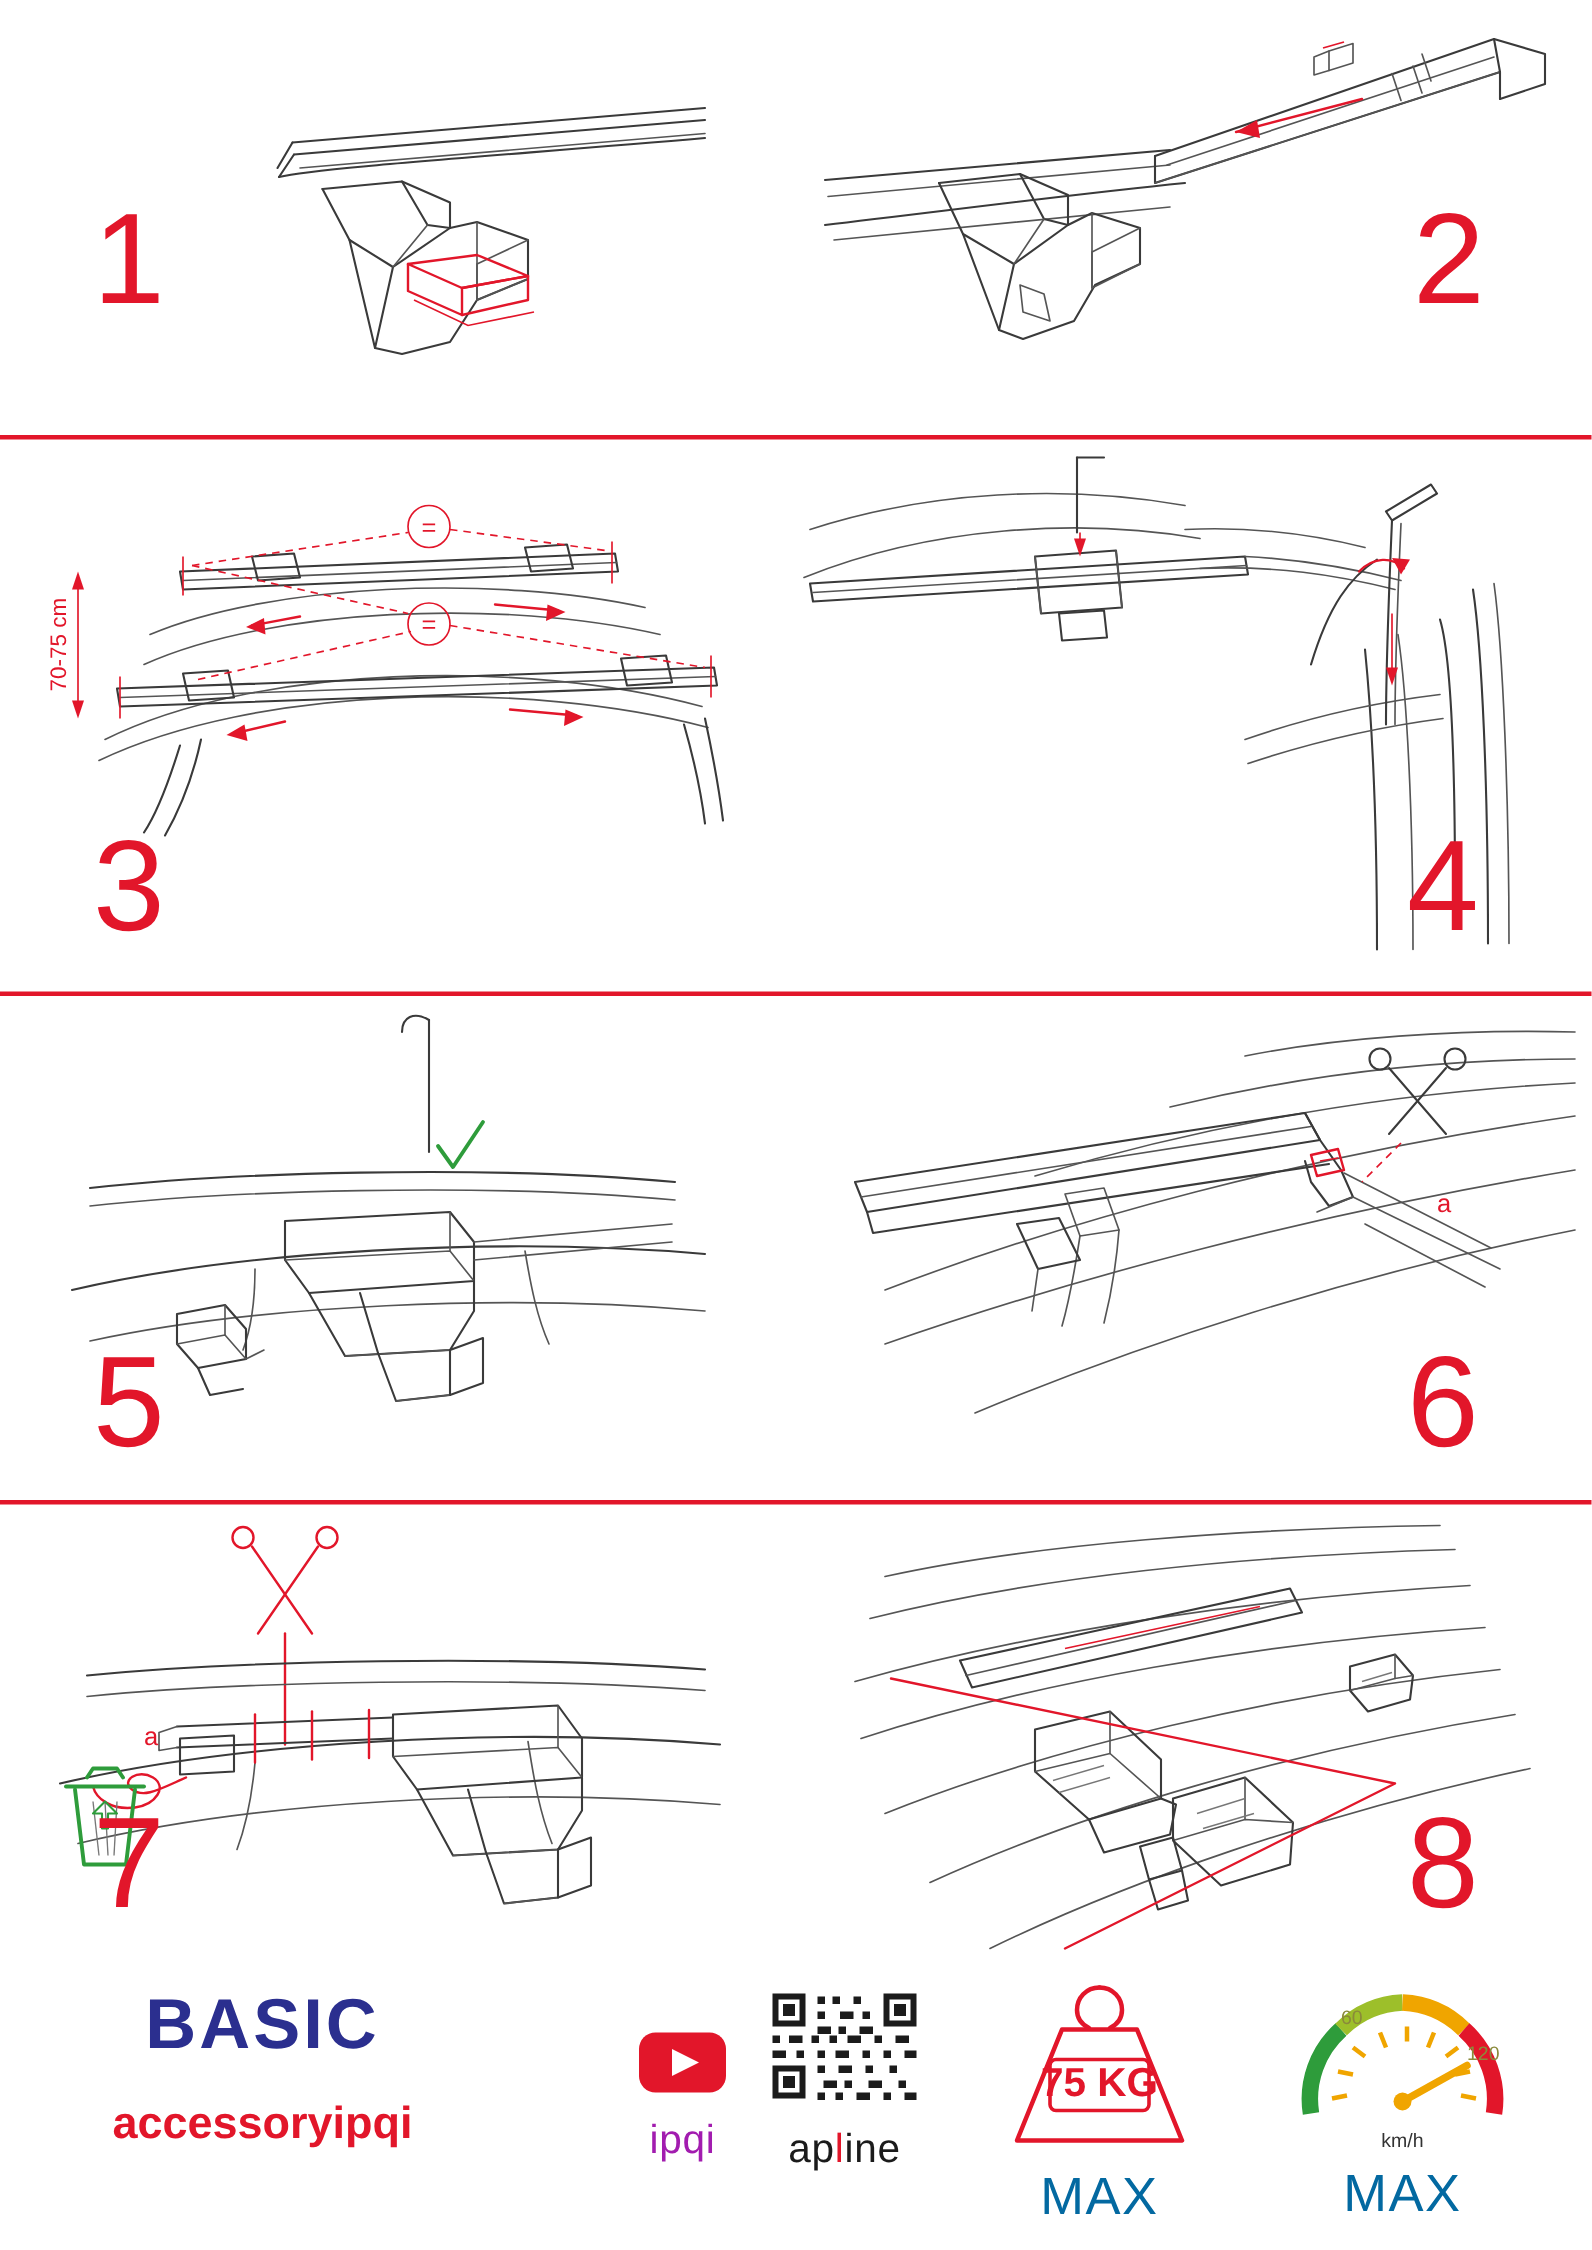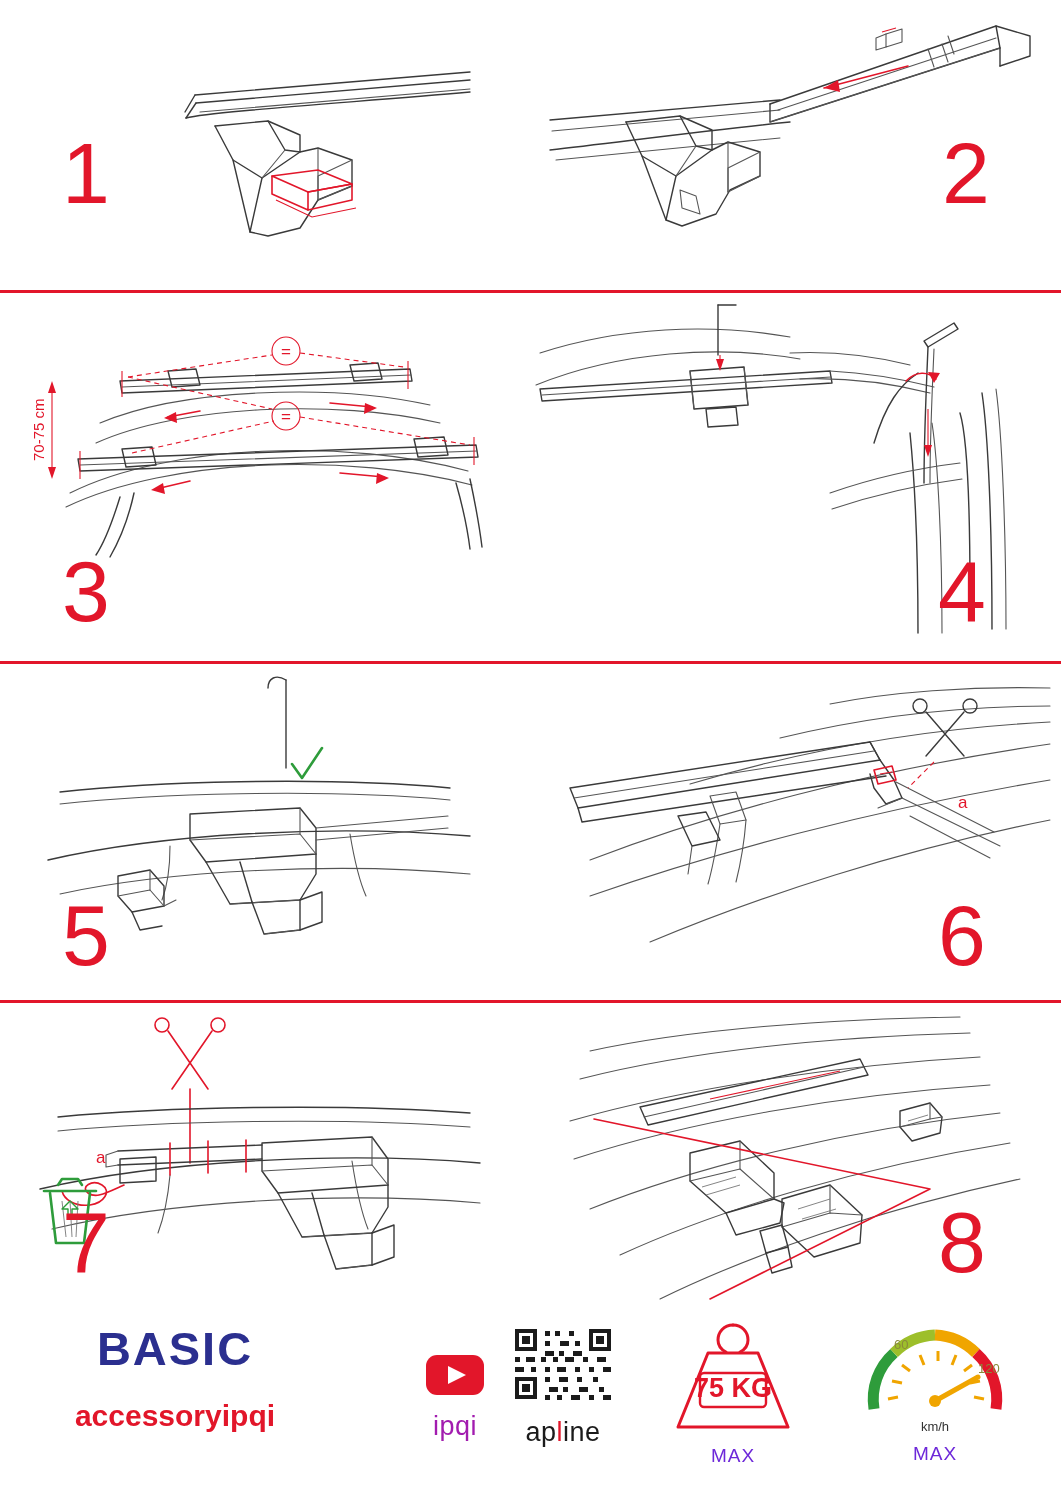--- a/index.html
+++ b/index.html
@@ -30,21 +30,21 @@
   .brandblock{position:absolute;left:60px;top:18px;width:230px;text-align:center;}
   .brand-basic{font-family:"Liberation Sans",sans-serif;font-weight:700;font-size:47px;letter-spacing:2px;color:#2b2f8f;line-height:52px;}
   .brand-accessory{font-family:"Liberation Sans",sans-serif;font-weight:700;font-size:30px;letter-spacing:0px;color:#1b1b1b;margin-top:24px;}
   .brand-accessory span{color:#e2162a;}
 
   .logocell{position:absolute;text-align:center;}
   .logolabel{font-family:"Liberation Sans",sans-serif;font-size:27px;color:#1b1b1b;margin-top:10px;letter-spacing:0.5px;}
   .logolabel .ipqi{color:#a21caf;}
 
   .maxcell{position:absolute;text-align:center;}
-  .maxlabel{font-family:"Liberation Sans",sans-serif;font-size:19px;color:#6d28d9;letter-spacing:1px;}
+  .maxlabel{font-family:"Liberation Sans",sans-serif;font-size:35px;color:#0369a1;letter-spacing:1px;}
   .kgtxt{font-family:"Liberation Sans",sans-serif;font-weight:700;font-size:27px;fill:#e2162a;}
   .kmh{font-family:"Liberation Sans",sans-serif;font-size:13px;fill:#333;}
   .gaugenum{font-family:"Liberation Sans",sans-serif;font-size:13px;fill:#8a8a3a;}
 </style>
 </head>
 <body>
 
 <div class="sheet">
 
   <div class="panel" style="left:0;top:0;width:530px;height:290px;">

